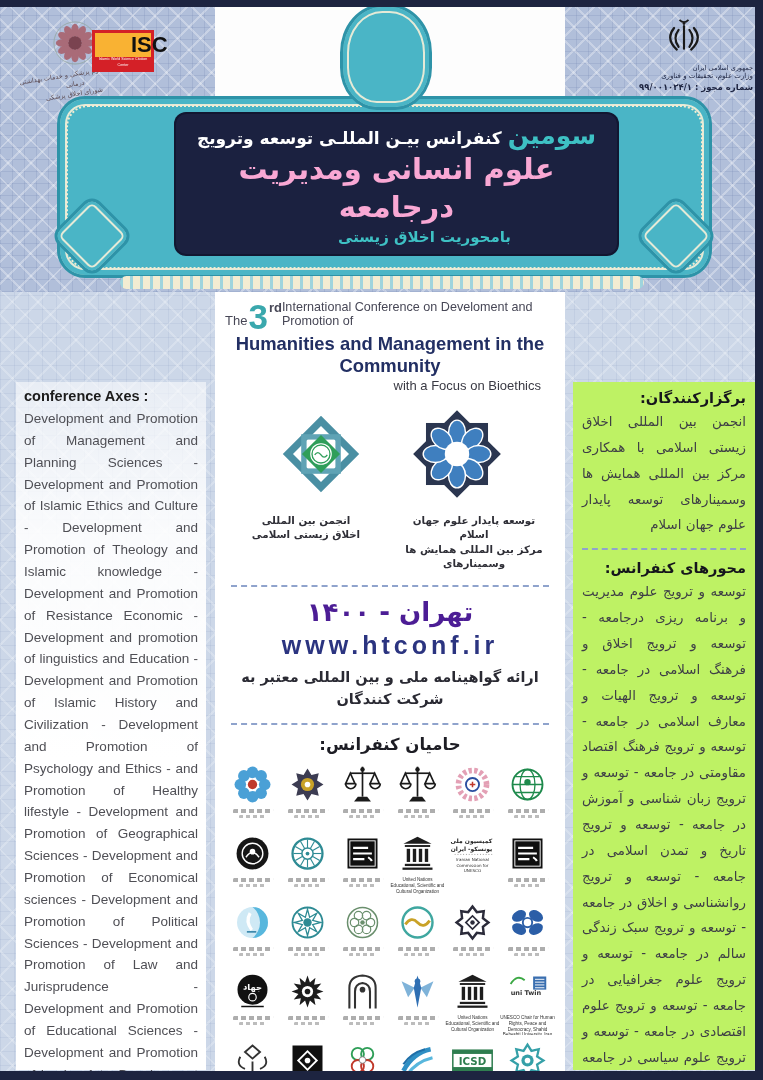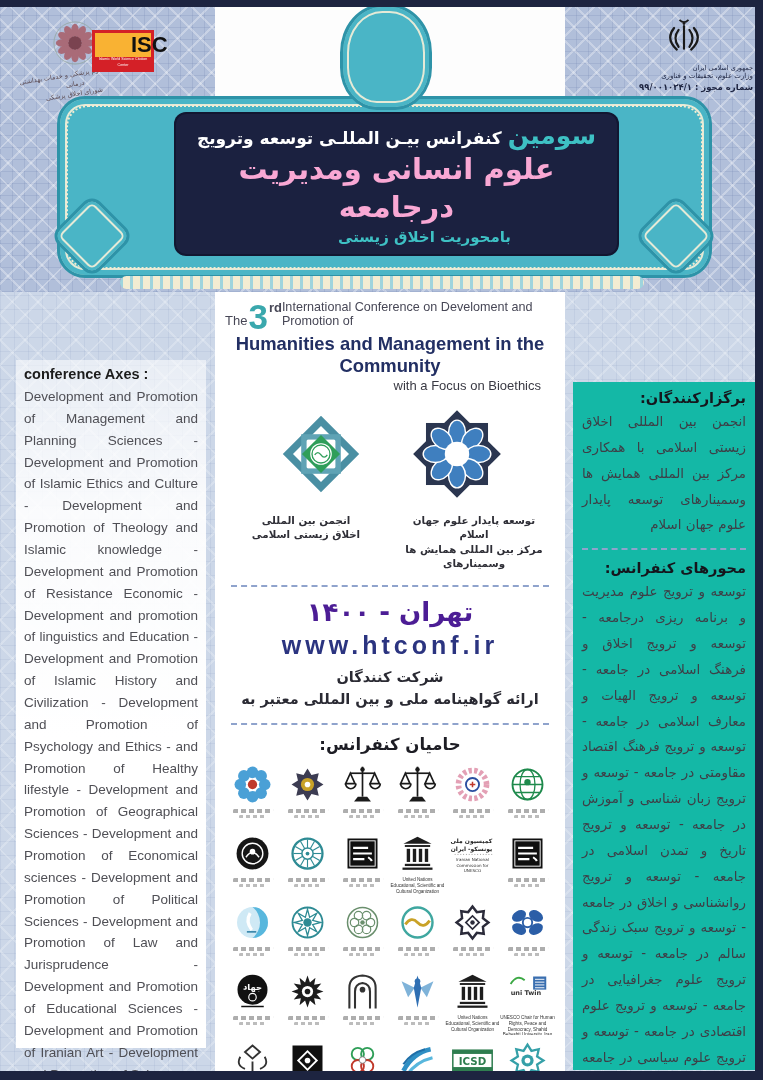--- a/index.html
+++ b/index.html
@@ -50,27 +50,27 @@
   .isc{left:92px;top:30px;width:56px;z-index:7;background:#f9b233;border:3px solid #d42027;text-align:center;}
   .isc .isc-txt{font-size:22px;font-weight:bold;color:#111;line-height:1.1;font-family:"Liberation Sans",sans-serif;padding-left:36px;}
   .isc .isc-sub{background:#d42027;color:#fff;font-size:3.6px;line-height:1.6;font-family:"Liberation Sans",sans-serif;}
   .emblem-block{left:615px;top:16px;width:138px;z-index:6;text-align:center;direction:rtl;}
   .emblem-lines{margin-top:2px;color:#1d2440;text-align:right;}
   .emblem-lines .e1{font-size:6.5px;}
   .emblem-lines .e2{font-size:7px;}
   .emblem-lines .e3{font-size:8.5px;font-weight:bold;margin-top:2px;}
 
   
-  .panel-left{left:16px;top:360px;width:190px;height:688px;z-index:5;padding:6px 8px;box-sizing:border-box;
+  .panel-left{left:16px;top:382px;width:190px;height:688px;z-index:5;padding:6px 8px;box-sizing:border-box;
     background:linear-gradient(180deg, rgba(255,255,255,.55), rgba(255,255,255,.9) 22%, #ffffff 55%);
     font-family:"Liberation Sans",sans-serif;}
   .panel-left h3{margin:0 0 4px 0;font-size:14.5px;color:#1c1c1c;font-family:"Liberation Sans",sans-serif;}
   .panel-left p{margin:0;font-size:13.5px;line-height:1.62;color:#4f4f55;text-align:justify;}
 
-  .panel-right{left:573px;top:382px;width:182px;height:688px;z-index:5;background:#14b8a6;padding:6px 9px;
+  .panel-right{left:573px;top:382px;width:182px;height:688px;z-index:5;background:#bef264;padding:6px 9px;
     box-sizing:border-box;direction:rtl;}
   .panel-right h3{margin:2px 0 3px 0;font-size:14.5px;color:#15151c;}
   .panel-right p{margin:0;font-size:13.4px;line-height:1.93;color:#3e3e46;text-align:justify;}
 
   .dashed{border-top:2px dashed #8fa3cc;height:0;}
 
   
   .panel-center{left:215px;top:292px;width:350px;height:779px;background:#ffffff;z-index:5;box-sizing:border-box;padding:8px 10px 0 10px;}
   .eng-row1{display:flex;align-items:flex-end;justify-content:center;font-family:"Liberation Sans",sans-serif;color:#474756;}
   .eng-row1 .the{font-size:13px;padding-bottom:3px;}
@@ -223,22 +223,22 @@
         <div>توسعه پایدار علوم جهان اسلام</div>
         <div>مرکز بین المللی همایش ها وسمینارهای</div>
       </div>
     </div>
 
     <div class="dashed" style="margin:14px 6px 0 6px;"></div>
 
     <div class="city">تهران - ۱۴۰۰</div>
     <div class="site">www.htconf.ir</div>
     <div class="cert">
+      <div>ارائه گواهینامه ملی و بین المللی معتبر به</div>
       <div>شرکت کنندگان</div>
-      <div>ارائه گواهینامه ملی و بین المللی معتبر به</div>
     </div>
 
     <div class="dashed" style="margin:12px 6px 0 6px;"></div>
 
     <div class="sponsors-title">حامیان کنفرانس:</div>
 
     <div class="grid">
         <div class="sp">
           <svg viewBox="0 0 48 48" width="45" height="45">
             <circle cx="37.0" cy="24.0" r="6.2" fill="#4aa0d6"></circle>

